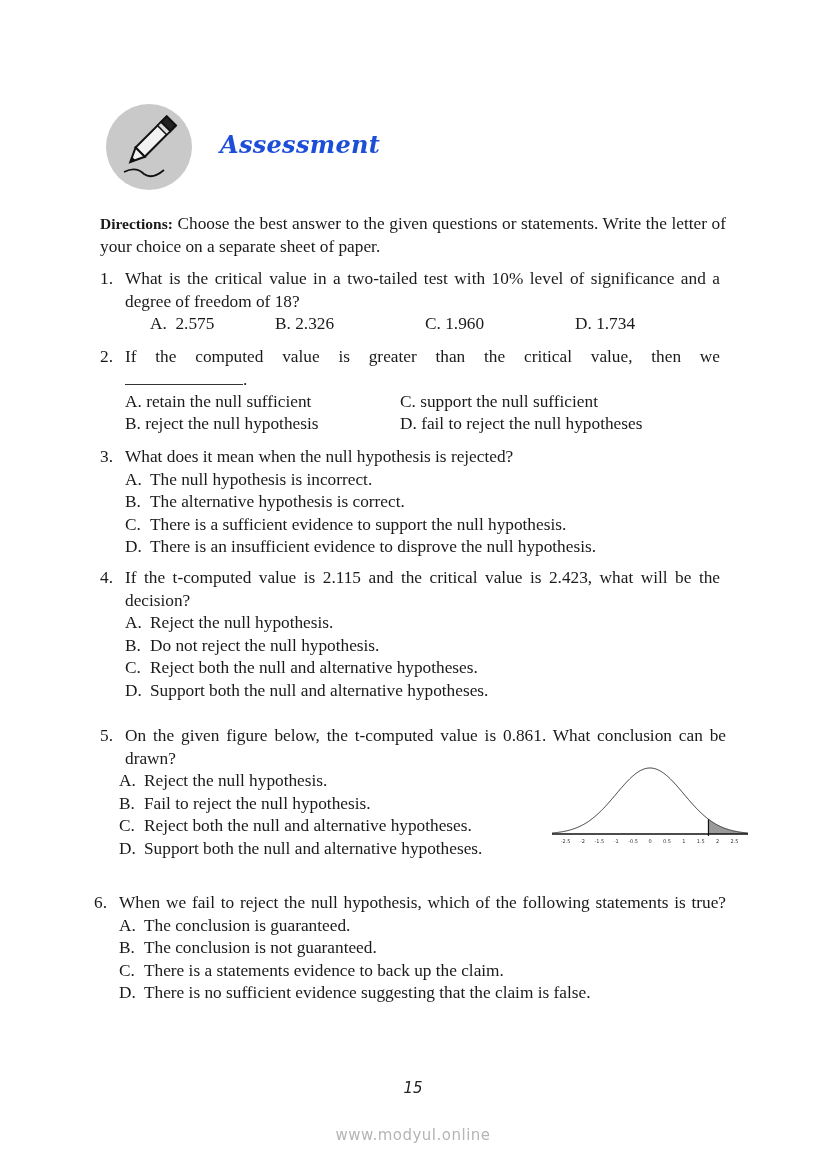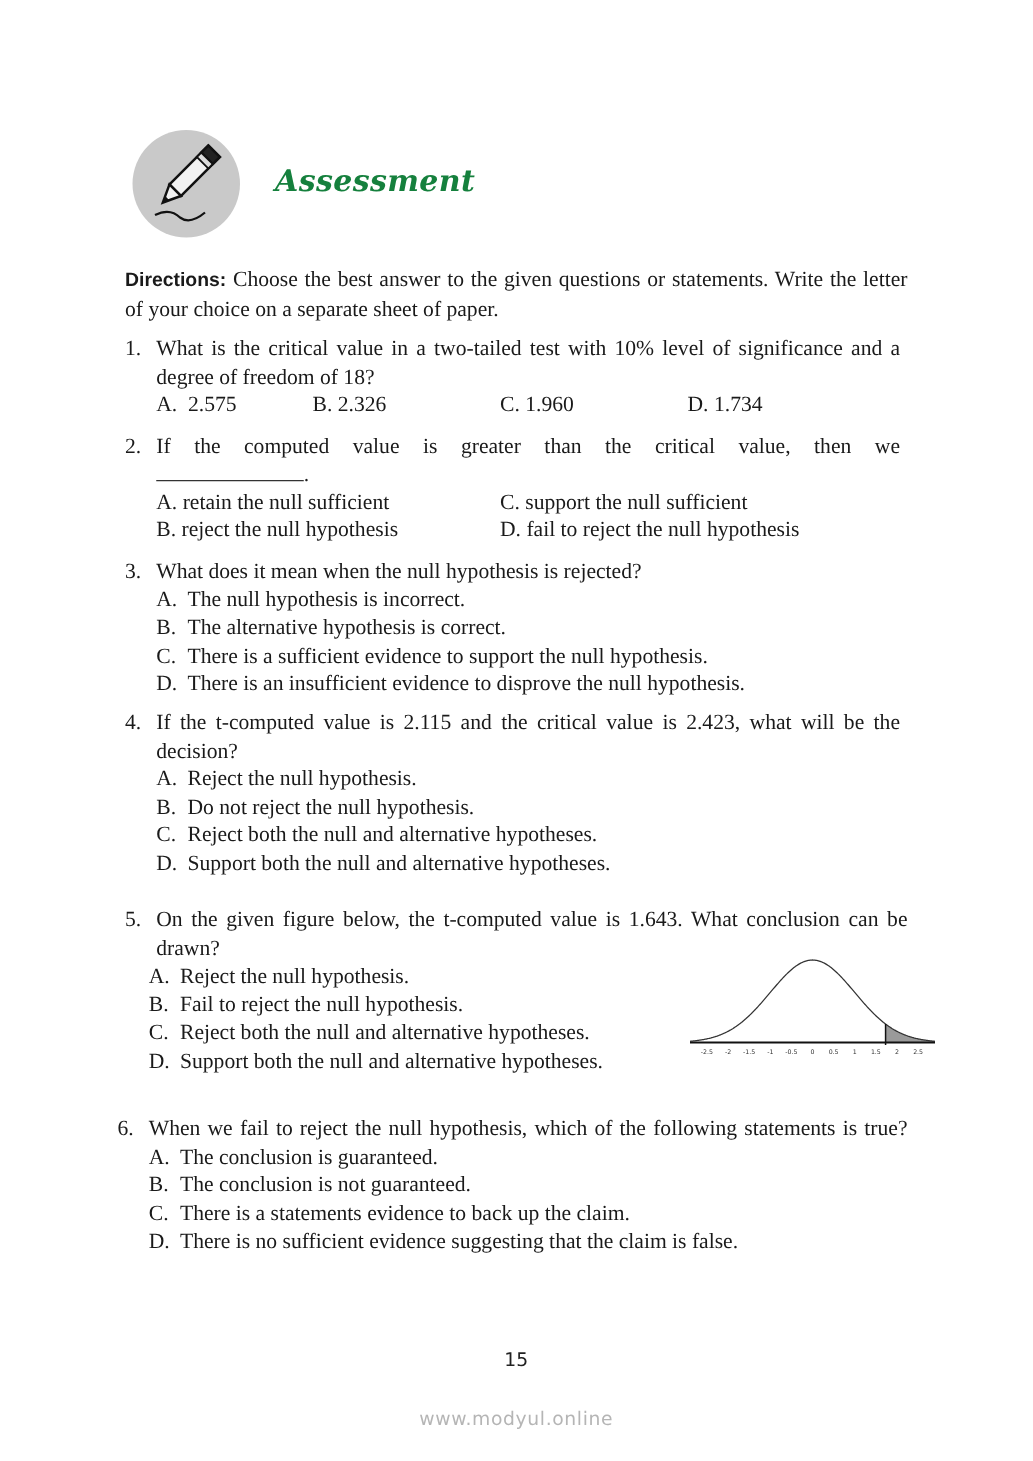--- a/index.html
+++ b/index.html
@@ -2,41 +2,41 @@
 <html><head>
   <meta charset="utf-8">
   <style>
     * { margin:0; padding:0; box-sizing:border-box; }
     html, body { width:826px; height:1169px; background:#ffffff; overflow:hidden; }
     body { position:relative; font-family:"DejaVu Serif", "Liberation Serif", serif; color:#1a1a1a; }
     .page { position:absolute; left:0; top:0; width:826px; height:1169px; }
 
     .header-icon { position:absolute; left:106px; top:104px; width:86px; height:86px; border-radius:50%; background:#c9c9c9; }
     .header-icon svg { position:absolute; left:0; top:0; }
-    .title { position:absolute; left:220px; top:130px; font-family:"DejaVu Serif", serif; font-weight:bold; font-style:italic; font-size:24px; letter-spacing:0.3px; color:#15803d; }
+    .title { position:absolute; left:220px; top:130px; font-family:"DejaVu Serif", serif; font-weight:bold; font-style:italic; font-size:24px; letter-spacing:0.3px; color:#1d4ed8; }
 
     .txt { font-family:"Liberation Serif", serif; font-size:17.3px; line-height:22.5px; }
     .directions { position:absolute; left:100px; top:213px; width:626px; text-align:justify; }
-    .directions b { font-family:Liberation Sans, sans-serif; font-weight:bold; font-size:15.5px; }
+    .directions b { font-family:Liberation Serif, serif; font-weight:bold; font-size:15.5px; }
 
     .q { position:absolute; width:620px; }
     .q .num { position:absolute; left:0; top:0; }
     .q .stem { margin-left:25px; text-align:justify; text-align-last:left; }
     .q .stem.just { text-align-last:justify; }
     .opt { margin-left:25px; display:flex; }
     .opt .l { width:25px; flex:none; }
-    .grid4 { margin-left:25px; display:flex; }
+    .grid4 { margin-left:25px; display:flex;justify-content:center; }
     .grid4 span { flex:none; }
     .grid2 { margin-left:25px; display:grid; grid-template-columns:275px 320px; }
 
     .blank { display:inline-block; width:118px; border-bottom:1px solid #333; height:14px; vertical-align:baseline; }
 
     .chart { position:absolute; left:552px; top:762px; width:196px; height:90px; }
 
-    .page-num { position:absolute; left:0; width:826px; top:1079px; text-align:center; font-family:"DejaVu Sans", sans-serif; font-size:15px; color:#222; }
+    .page-num { position:absolute; left:0; width:826px; top:1079px; text-align:center; font-family:"DejaVu Sans", sans-serif; font-size:15px; color:#222;font-style:italic; }
     .watermark { position:absolute; left:0; width:826px; top:1126px; text-align:center; font-family:"DejaVu Sans", sans-serif; font-size:15px; color:#b5b5b5; letter-spacing:0.5px; }
   </style>
 </head>
 <body>
 
 <div class="page">
 
   <div class="header-icon">
     <svg width="86" height="86" viewBox="0 0 86 86">
       <g transform="rotate(45 43 40)">
@@ -67,21 +67,21 @@
   </div>
 
   <div class="q txt" style="left:100px; top:346px;">
     <span class="num">2.</span>
     <div class="stem just">If the computed value is greater than the critical value, then we</div>
     <div class="stem" style="height:22px"><span class="blank"></span><span>.</span></div>
     <div class="grid2">
       <div><span>A.</span> <span>retain the null sufficient</span></div>
       <div><span>C.</span> <span>support the null sufficient</span></div>
       <div><span>B.</span> <span>reject the null hypothesis</span></div>
-      <div><span>D.</span> <span>fail to reject the null hypothesis</span></div>
+      <div><span>D.</span> <span>fail to reject the null hypotheses</span></div>
     </div>
   </div>
 
   <div class="q txt" style="left:100px; top:446px;">
     <span class="num">3.</span>
     <div class="stem">What does it mean when the null hypothesis is rejected?</div>
     <div class="opt">
         <span class="l">A.</span>
         <span>The null hypothesis is incorrect.</span>
       </div>
@@ -115,21 +115,21 @@
         <span>Reject both the null and alternative hypotheses.</span>
       </div>
     <div class="opt">
         <span class="l">D.</span>
         <span>Support both the null and alternative hypotheses.</span>
       </div>
   </div>
 
   <div class="q txt" style="left:100px; top:725px; width:626px;">
     <span class="num">5.</span>
-    <div class="stem">On the given figure below, the t-computed value is 1.643. What conclusion can be drawn?</div>
+    <div class="stem">On the given figure below, the t-computed value is 0.861. What conclusion can be drawn?</div>
     <div style="width:442px; margin-left:-6px;">
       <div class="opt">
           <span class="l">A.</span>
           <span>Reject the null hypothesis.</span>
         </div>
       <div class="opt">
           <span class="l">B.</span>
           <span>Fail to reject the null hypothesis.</span>
         </div>
       <div class="opt">

